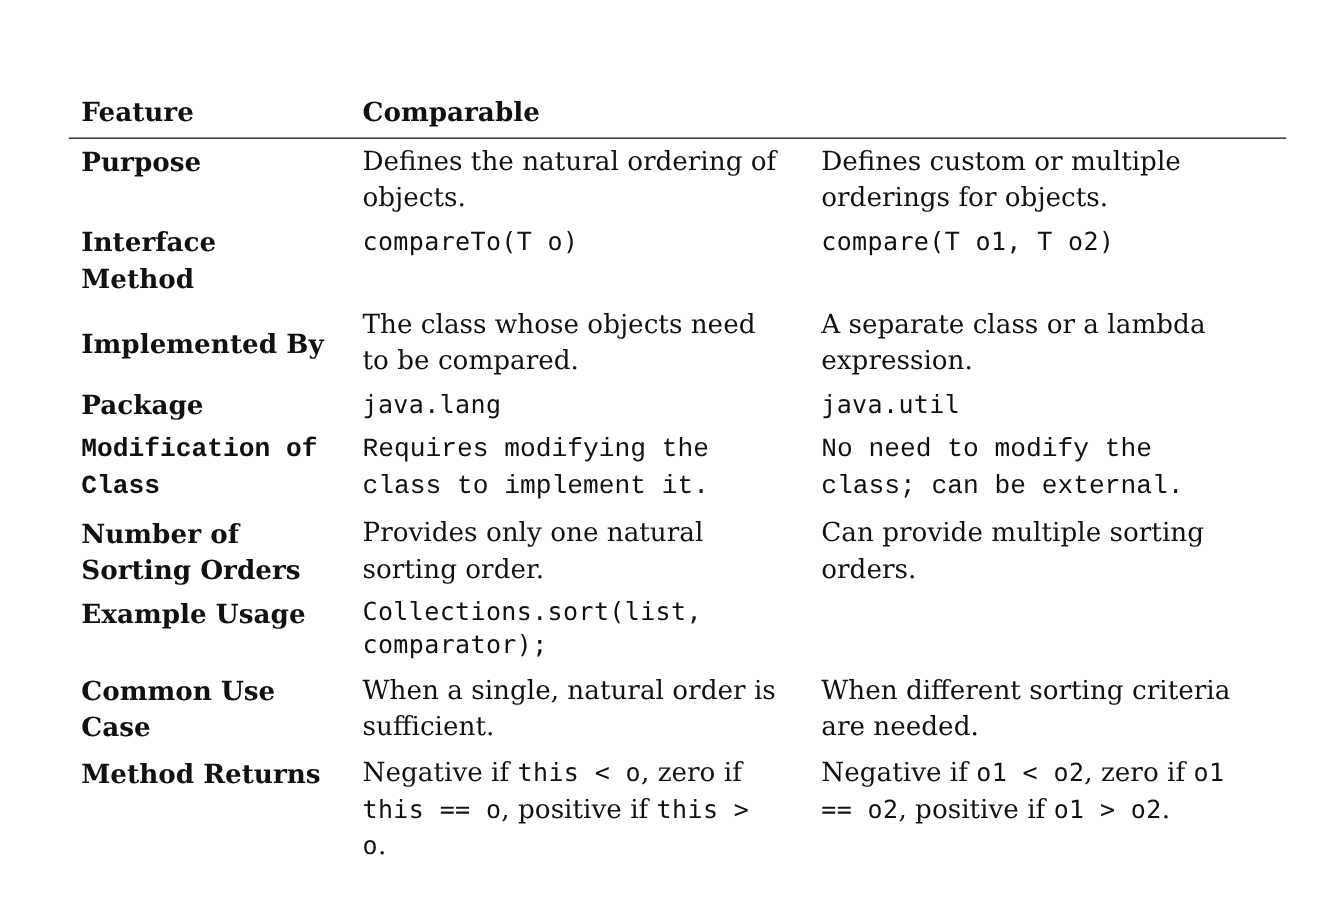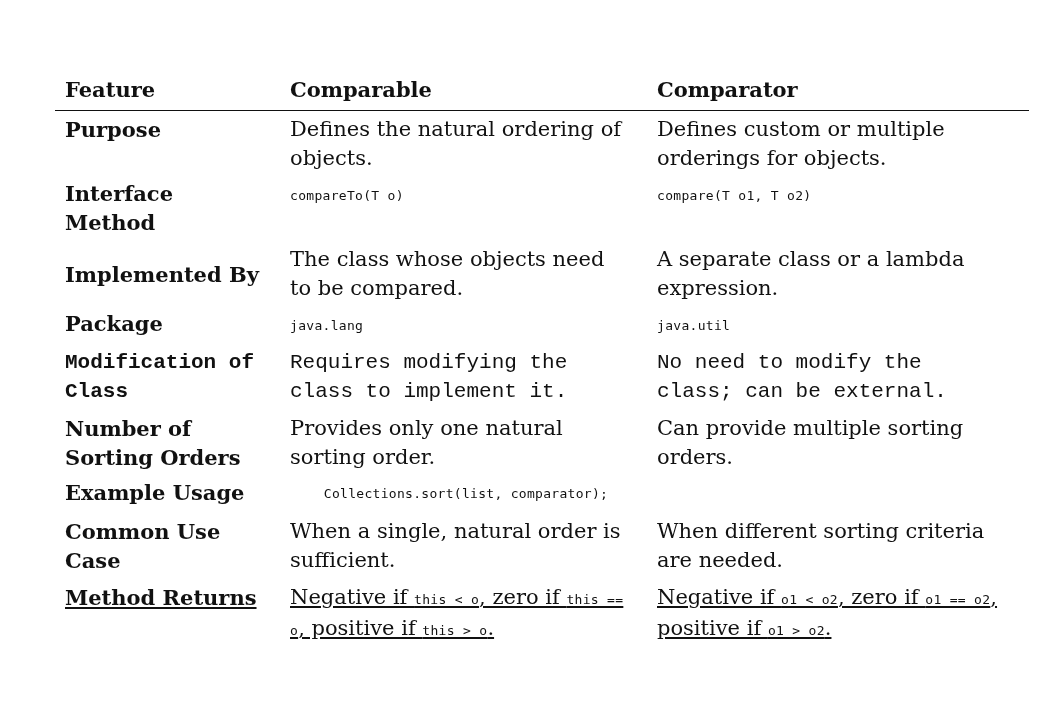--- a/index.html
+++ b/index.html
@@ -7,30 +7,29 @@
          font-family:"DejaVu Serif", serif; color:#111; }
   .tbl { position:absolute; left:55px; top:72px; width:974px; }
   .row { display:flex; }
   .cell { box-sizing:border-box; padding:0 10px; font-size:21px; line-height:29px; }
   .c1 { width:225px; font-weight:bold; }
   .c2 { width:367px; padding-right:20px; }
   .c3 { width:382px; padding-right:20px; }
   .head { border-bottom:1.5px solid #111; padding-bottom:4px; height:34px; align-items:center; }
   .head .cell { font-weight:bold; }
   .body-row { padding-top:4px; }
-  code, .mono { font-family:"DejaVu Sans Mono", monospace; font-size:13px; letter-spacing:0.3px; }
+  code, .mono { font-family:"DejaVu Sans Mono", monospace; font-size:20px; letter-spacing:0.3px; }
 </style>
 </head>
 <body>
 
 <div class="tbl">
   <div class="row head">
     <div class="cell c1">Feature</div>
     <div class="cell c2">Comparable</div>
-    <div class="cell c3">Comparator</div>
   </div>
 
   <div class="row body-row">
     <div class="cell c1">Purpose</div>
     <div class="cell c2">Defines the natural ordering of objects.</div>
     <div class="cell c3">Defines custom or multiple orderings for objects.</div>
   </div>
 
   <div class="row body-row" style="padding-top:6px;">
     <div class="cell c1">Interface Method</div>
@@ -57,27 +56,27 @@
   </div>
 
   <div class="row body-row" style="padding-top:8px;">
     <div class="cell c1">Number of Sorting Orders</div>
     <div class="cell c2">Provides only one natural sorting order.</div>
     <div class="cell c3">Can provide multiple sorting orders.</div>
   </div>
 
   <div class="row body-row" style="padding-top:6px;">
     <div class="cell c1">Example Usage</div>
-    <div class="cell c3" style="line-height:26px;text-align:center;"><code>Collections.sort(list, comparator);</code></div>
+    <div class="cell c3" style="line-height:26px;"><code>Collections.sort(list, comparator);</code></div>
   </div>
 
   <div class="row body-row" style="padding-top:10px;">
     <div class="cell c1">Common Use Case</div>
     <div class="cell c2">When a single, natural order is sufficient.</div>
     <div class="cell c3">When different sorting criteria are needed.</div>
   </div>
 
-  <div class="row body-row" style="padding-top:8px;text-decoration:underline;">
+  <div class="row body-row" style="padding-top:8px;">
     <div class="cell c1">Method Returns</div>
     <div class="cell c2"><span>Negative if </span><code>this &lt; o</code><span>, zero if </span><code>this == o</code><span>, positive if </span><code>this &gt; o</code><span>.</span></div>
     <div class="cell c3"><span>Negative if </span><code>o1 &lt; o2</code><span>, zero if </span><code>o1 == o2</code><span>, positive if </span><code>o1 &gt; o2</code><span>.</span></div>
   </div>
 </div>
 
 </body></html>

